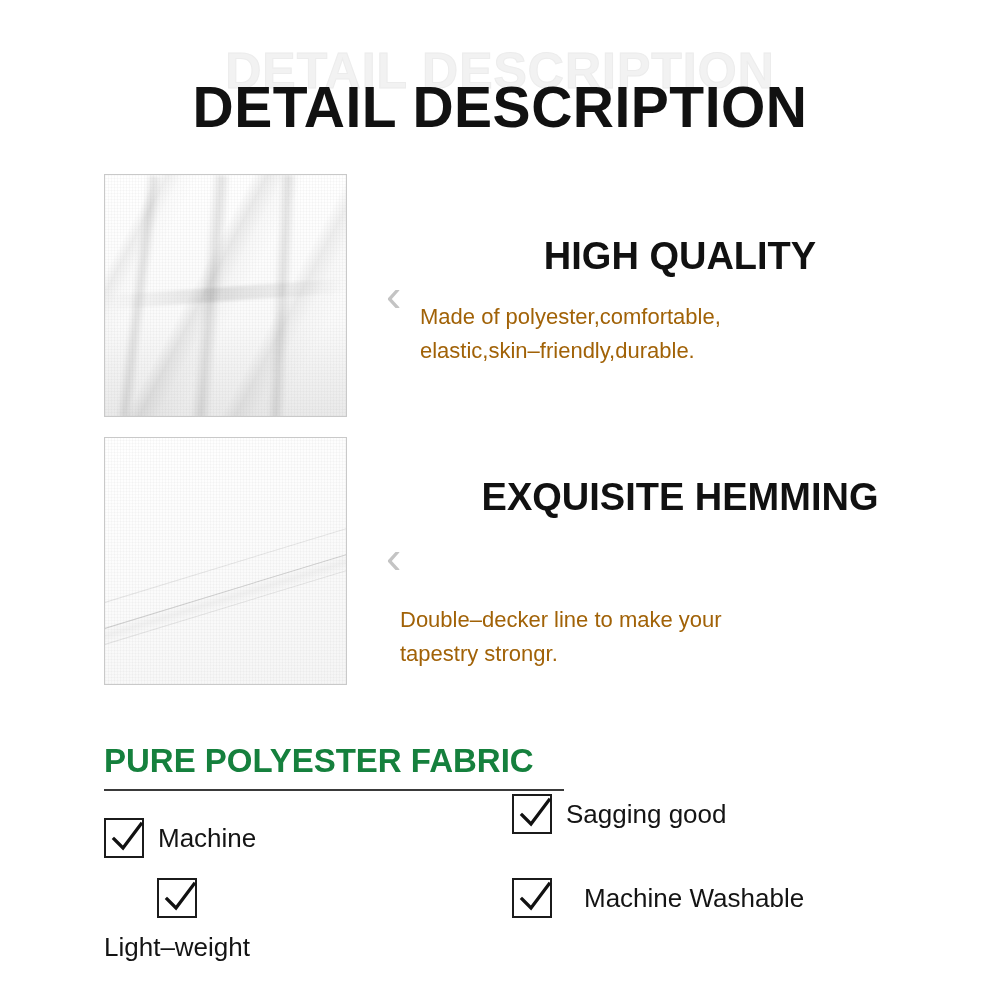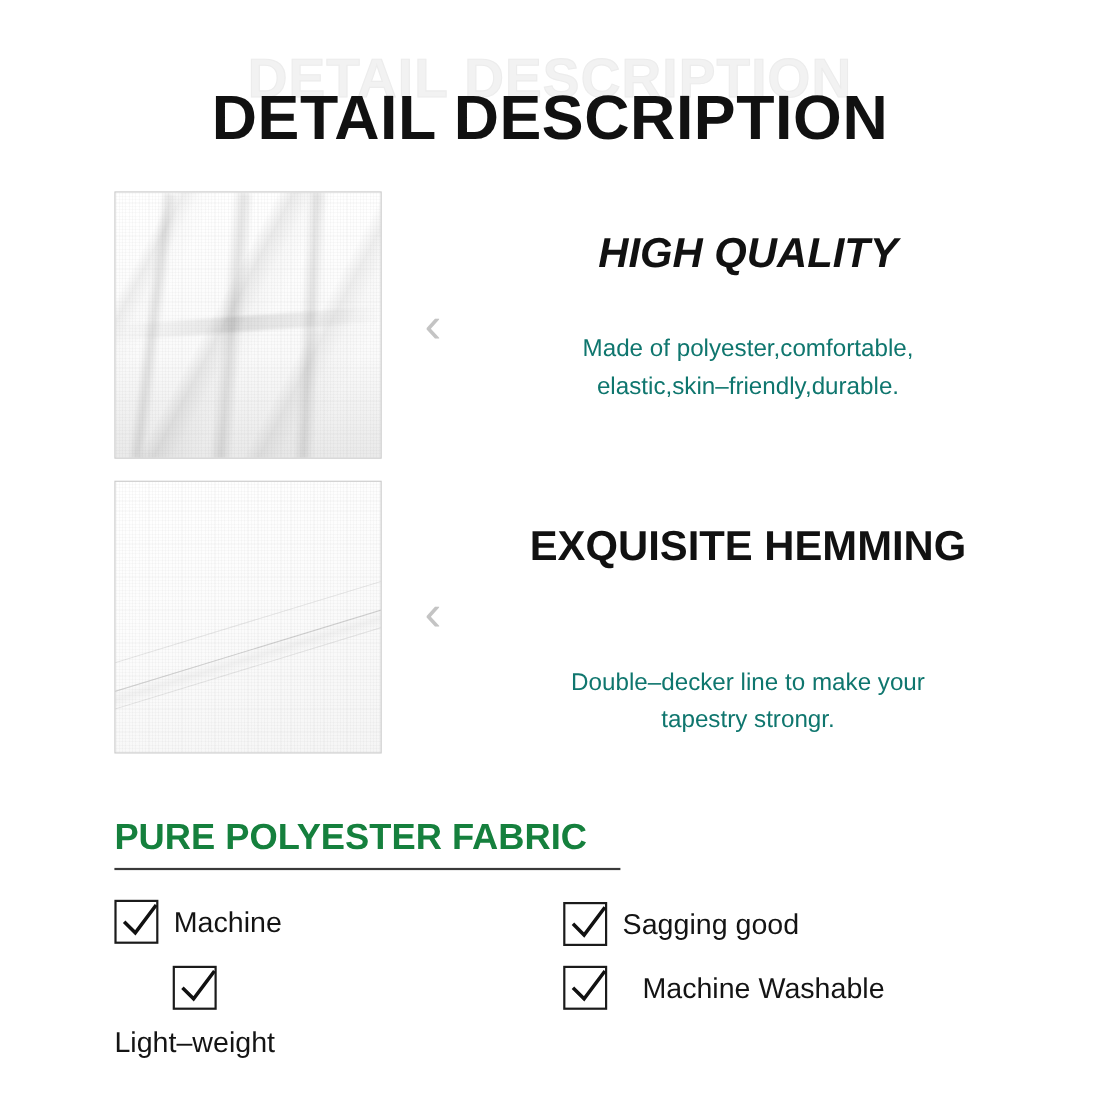--- a/index.html
+++ b/index.html
@@ -132,24 +132,23 @@
   .feat-title {
     position: absolute;
     text-align: center;
     font-size: 38px;
     font-weight: bold;
     color: #111111;
     white-space: nowrap;
   }
   .feat-desc {
     position: absolute;
-    text-align: center;
     font-size: 22px;
     line-height: 1.55;
-    color: #0f766e;
+    color: #a16207;
   }
 
   
   .section-title {
     position: absolute;
     left: 104px;
     top: 742px;
     font-size: 33px;
     font-weight: bold;
     color: #15803d;
@@ -206,21 +205,21 @@
       <div class="fold-line" style="left:26px; top:0; width:16px; height:243px; transform:rotate(7deg);"></div>
       <div class="fold-line" style="left:96px; top:0; width:20px; height:243px; transform:rotate(5deg);"></div>
       <div class="fold-line" style="left:168px; top:0; width:18px; height:243px; transform:rotate(3deg);"></div>
       <div class="fold-line" style="left:0; top:112px; width:243px; height:14px; transform:rotate(-4deg);"></div>
       <div class="fold-shadow-bottom"></div>
       <div class="weave"></div>
     </div>
 
     <div class="arrow" style="left:386px; top:272px;">‹</div>
 
-    <div class="feat-title" style="left:420px; top:210px; width:520px;font-style:italic;">HIGH QUALITY</div>
+    <div class="feat-title" style="left:420px; top:235px; width:520px;">HIGH QUALITY</div>
     <div class="feat-desc" style="left:420px; top:300px; width:520px; white-space:pre-line;">Made of polyester,comfortable,
 elastic,skin–friendly,durable.</div>
   </div>
 
   <div class="feature-row" style="top:0;height:0;">
 
     <div class="photo fabric-hem" style="left:104px; top:437px; width:243px; height:248px;">
       <div class="sheen"></div>
       <div class="hem-band" style="left:-20px; top:196px; transform:rotate(-17deg);"></div>
       <div class="hem-edge" style="left:-20px; top:196px; transform:rotate(-17deg);"></div>
@@ -242,21 +241,21 @@
 
     <div class="check-item" style="left:104px; top:818px;">
       <span class="checkbox">
         <svg width="36" height="36" viewBox="0 0 36 36" aria-hidden="true">
           <path d="M5 18 L14 27 L32 3" fill="none" stroke="#111111" stroke-width="3.2" stroke-linecap="square"></path>
         </svg>
       </span>
       <span class="check-label">Machine</span>
     </div>
 
-    <div class="check-item" style="left:512px; top:820px;">
+    <div class="check-item" style="left:512px; top:794px;">
       <span class="checkbox">
         <svg width="36" height="36" viewBox="0 0 36 36" aria-hidden="true">
           <path d="M5 18 L14 27 L32 3" fill="none" stroke="#111111" stroke-width="3.2" stroke-linecap="square"></path>
         </svg>
       </span>
       <span class="check-label">Sagging good</span>
     </div>
 
     <div class="check-item" style="left:104px; top:878px;flex-direction:column;">
       <span class="checkbox">

